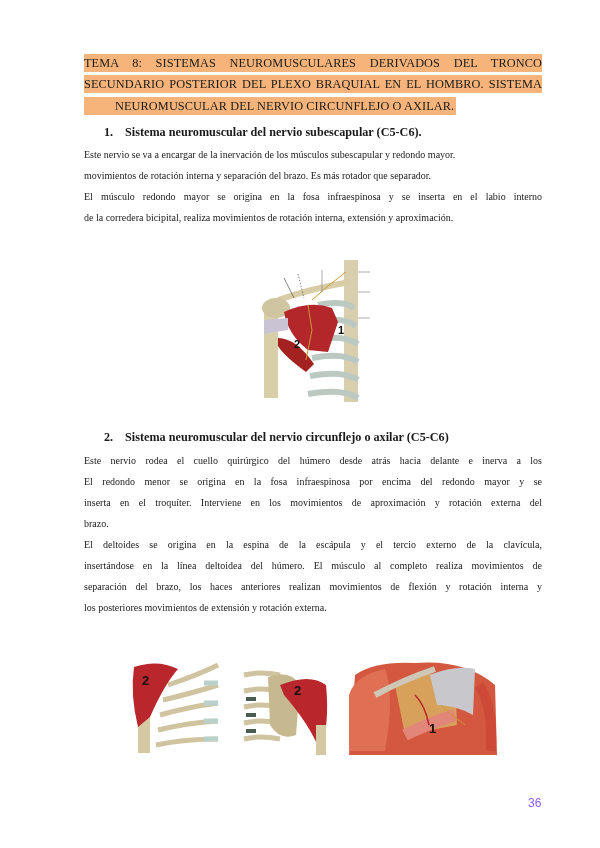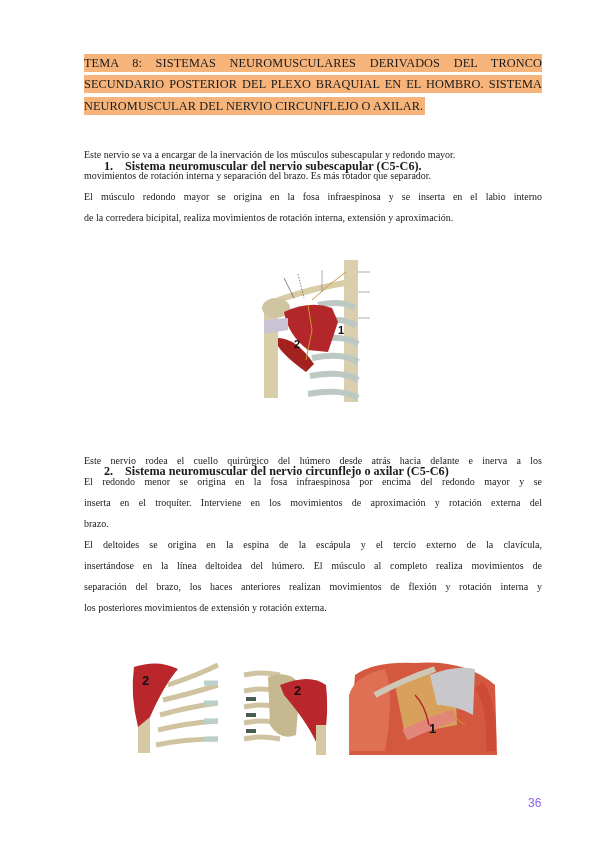--- a/index.html
+++ b/index.html
@@ -1,21 +1,21 @@
 <!DOCTYPE html>
 <html><head>
 <meta charset="utf-8">
 <style>
   html, body { margin: 0; padding: 0; background: #ffffff; }
   body { width: 600px; height: 848px; position: relative; overflow: hidden; font-family: "Liberation Serif", "DejaVu Serif", serif; color: #1a1a1a; }
   .page { position: absolute; left: 0; top: 0; width: 600px; height: 599px; background: #fff; }
   .title { position: absolute; left: 84px; top: 54px; width: 458px; font-size: 12.3px; line-height: 21px; letter-spacing: 0.1px; }
   .title .hl { background: #f6b47a; text-align: justify; text-align-last: justify; display: block; height: 18px; line-height: 18px; margin-bottom: 3px; white-space: nowrap; }
-  .title .hl.last { display: inline-block; text-align-last: auto; padding-right: 2px; }
-  .heading { position: absolute; left: 104px; font-weight: bold; font-size: 12.2px; margin-top: 34px; }
+  .title .hl.last { display: inline-block; text-align-last: auto; padding-right: 2px; padding-left: 31px; }
+  .heading { position: absolute; left: 104px; font-weight: bold; font-size: 12.2px; }
   .heading .num { display: inline-block; width: 18px; }
   .para { position: absolute; left: 84px; width: 458px; font-size: 10px; line-height: 21px; text-align: justify; }
   .line { display: block; white-space: nowrap; }
   .line.j { text-align: justify; text-align-last: justify; white-space: normal; }
   .figure { position: absolute; overflow: hidden; }
   .pagenum { position: absolute; left: 528px; top: 796px; font-family: "Liberation Sans", sans-serif; font-size: 12px; color: #8b5cf6; }
   .lbl { position: absolute; font-family: "Liberation Sans", sans-serif; font-weight: bold; font-size: 13px; color: #111; }
 </style>
 </head>
 <body>

